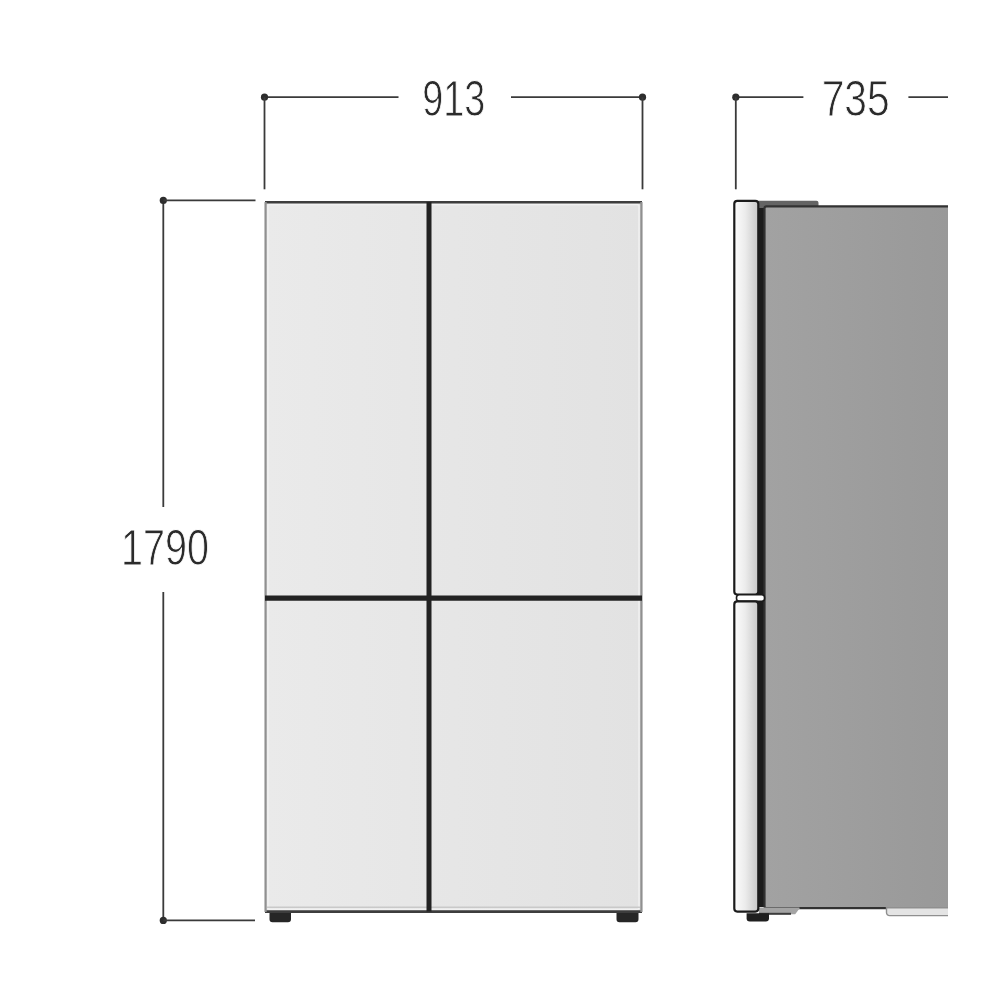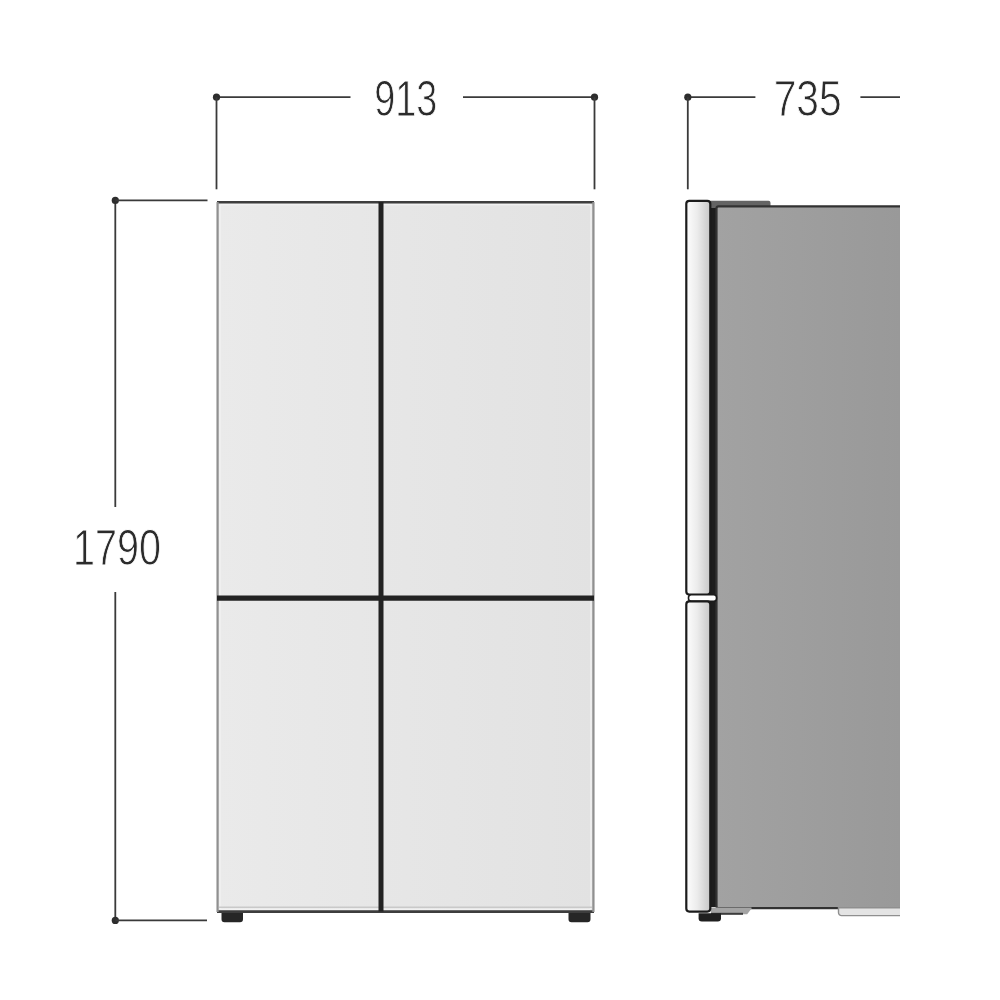--- a/index.html
+++ b/index.html
@@ -1,16 +1,16 @@
 <!DOCTYPE html>
 <html><head>
 <meta charset="utf-8">
 <style>
   html,body{margin:0;padding:0;background:#ffffff;}
-  .wrap{width:900px;height:1000px;background:#ffffff;overflow:hidden;}
+  .wrap{width:900px;height:1000px;background:#ffffff;overflow:hidden;padding-left:48px;}
   text{font-family:"Liberation Sans",sans-serif;fill:#2b2b2b;stroke:#ffffff;stroke-width:0.9px;}
 </style>
 </head>
 <body>
 <div class="wrap">
 <svg width="1000" height="1000" viewBox="0 0 1000 1000" xmlns="http://www.w3.org/2000/svg">
   <defs>
     <linearGradient id="frontGrad" x1="0" y1="0" x2="1" y2="0">
       <stop offset="0" stop-color="#eaeaea"></stop>
       <stop offset="1" stop-color="#e2e2e2"></stop>

